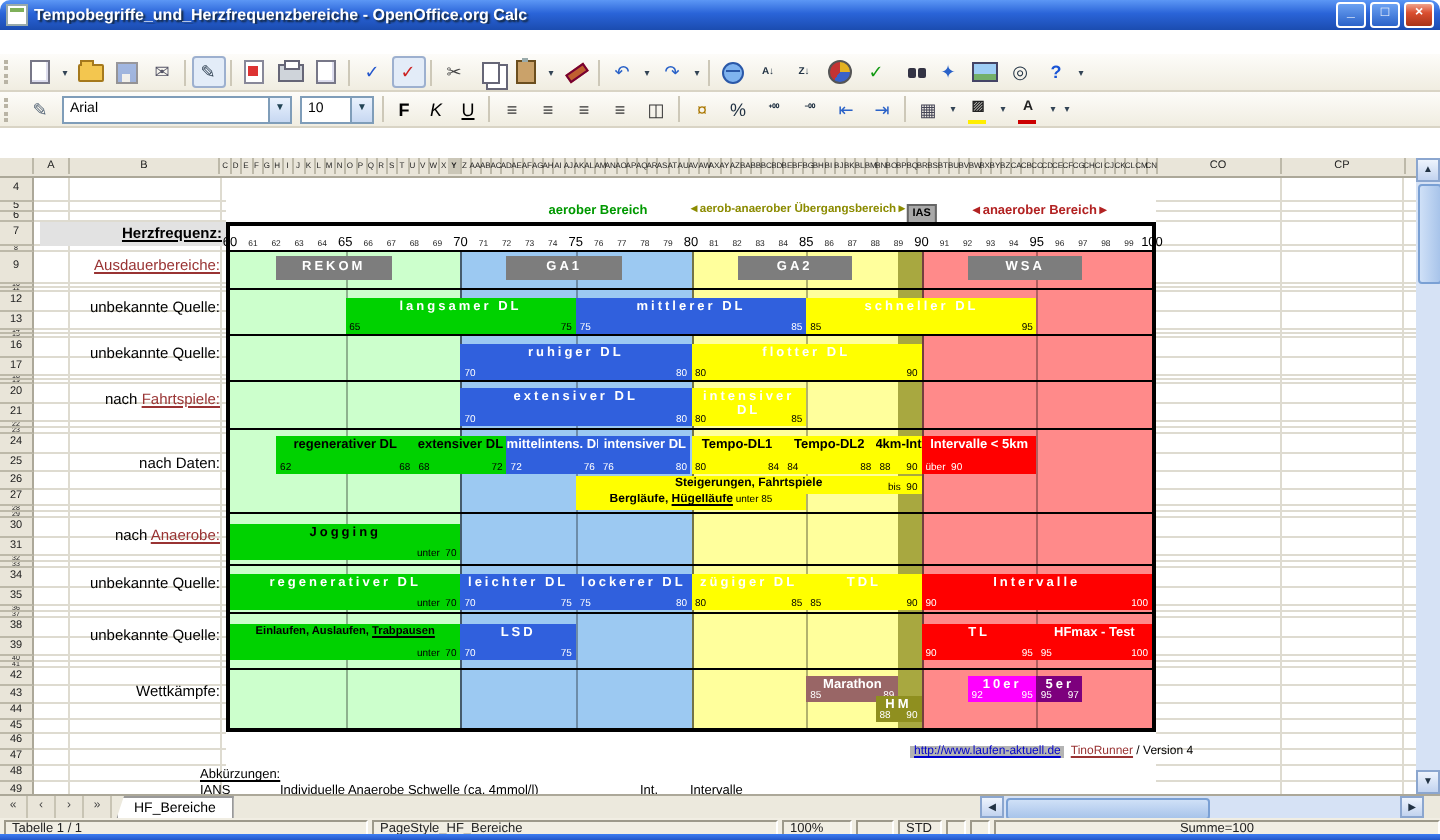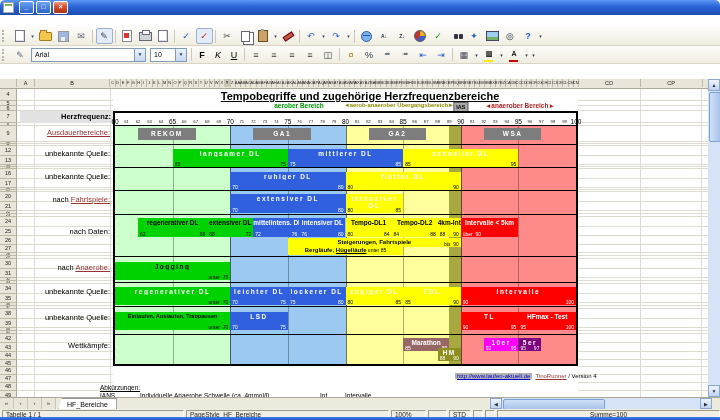--- a/index.html
+++ b/index.html
@@ -130,20 +130,21 @@
   .scell{border:1px solid;border-color:#9d998a #fff #fff #9d998a;margin-left:2px;line-height:7px;padding:0 3px;overflow:hidden;white-space:nowrap;flex:0 0 auto;box-sizing:border-box;}
   .taskstripe{position:absolute;left:0;top:417px;right:0;height:3px;background:linear-gradient(#3e7ef2,#2257c9);}
 </style>
 </head>
 <body>
 
 <div class="app">
 
   <div class="titlebar">
     <span class="tb-ico"></span>
+    <span class="tb-title">Tempobegriffe_und_Herzfrequenzbereiche - OpenOffice.org Calc</span>
     <span class="winbtn wb-min">_</span>
     <span class="winbtn wb-max">□</span>
     <span class="winbtn wb-close">×</span>
   </div>
 
 
   <div class="toolbar tb1" id="tb1">
       <span class="grip"></span>
       <div class="ic">
         <div class="sh sh-page"></div>
@@ -492,29 +493,28 @@
         <div class="rownum" style="top: 242px; height: 2px; line-height: 2px; font-size: 3.5px;">41</div>
         <div class="rownum" style="top: 245px; height: 8px; line-height: 8px;">42</div>
         <div class="rownum" style="top: 254px; height: 8px; line-height: 8px;">43</div>
         <div class="rownum" style="top: 263px; height: 7px; line-height: 7px;">44</div>
         <div class="rownum" style="top: 271px; height: 6px; line-height: 6px;">45</div>
         <div class="rownum" style="top: 278px; height: 7px; line-height: 7px;">46</div>
         <div class="rownum" style="top: 286px; height: 7px; line-height: 7px;">47</div>
         <div class="rownum" style="top: 294px; height: 7px; line-height: 7px;">48</div>
         <div class="rownum" style="top: 302px; height: 9px; line-height: 9px;">49</div>
       </div>
-    <div class="sheet-title">Tempobegriffe und zugehörige Herzfrequenzbereiche</div>
     <div id="regions">
         <div class="region" style="left: 299px; color: rgb(0, 153, 0); font-size: 6.5px;">aerober Bereich</div>
         <div class="region" style="left: 398.975px; color: rgb(139, 139, 0); font-size: 5.8px;">◄aerob-anaerober Übergangsbereich►</div>
         <div class="ias-box" style="left: 460.82px;">IAS</div>
         <div class="region" style="left: 519.875px; color: rgb(178, 34, 34); font-size: 6.5px;">◄anaerober Bereich►</div>
       </div>
     <div id="rowlabels">
-        <div class="hf-label" style="top: 22px;">Herzfrequenz:</div>
+        <div class="hf-label" style="top: 22px; text-decoration: underline;">Herzfrequenz:</div>
         <div class="rowlabel" style="top: 39px;"><span></span><span class="lk">Ausdauerbereiche:</span></div>
         <div class="rowlabel" style="top: 60px;">unbekannte Quelle:</div>
         <div class="rowlabel" style="top: 83px;">unbekannte Quelle:</div>
         <div class="rowlabel" style="top: 106px;"><span>nach </span><span class="lk">Fahrtspiele:</span></div>
         <div class="rowlabel" style="top: 138px;">nach Daten:</div>
         <div class="rowlabel" style="top: 174px;"><span>nach </span><span class="lk">Anaerobe:</span></div>
         <div class="rowlabel" style="top: 198px;">unbekannte Quelle:</div>
         <div class="rowlabel" style="top: 224px;">unbekannte Quelle:</div>
         <div class="rowlabel" style="top: 252px;">Wettkämpfe:</div>
       </div>

